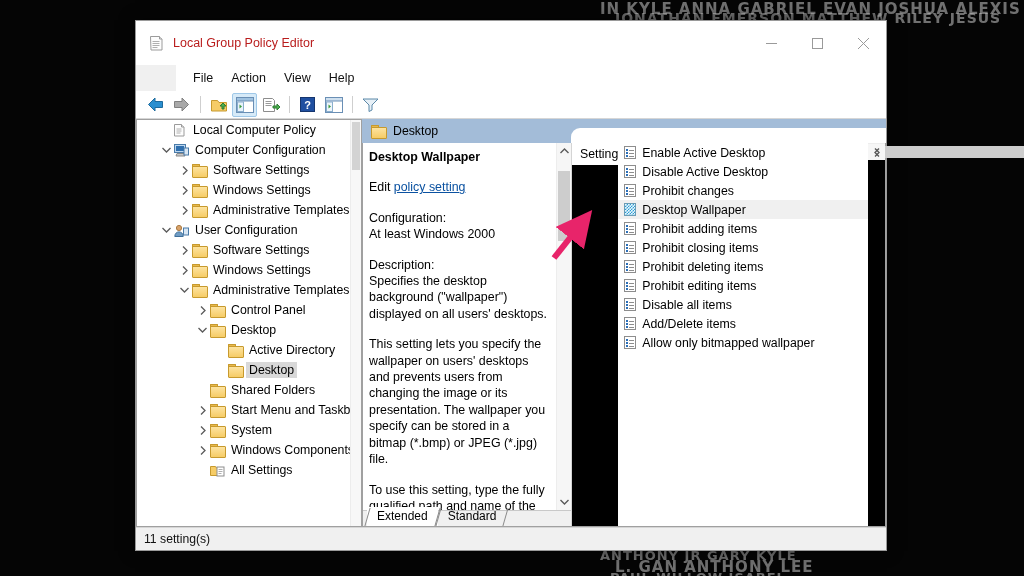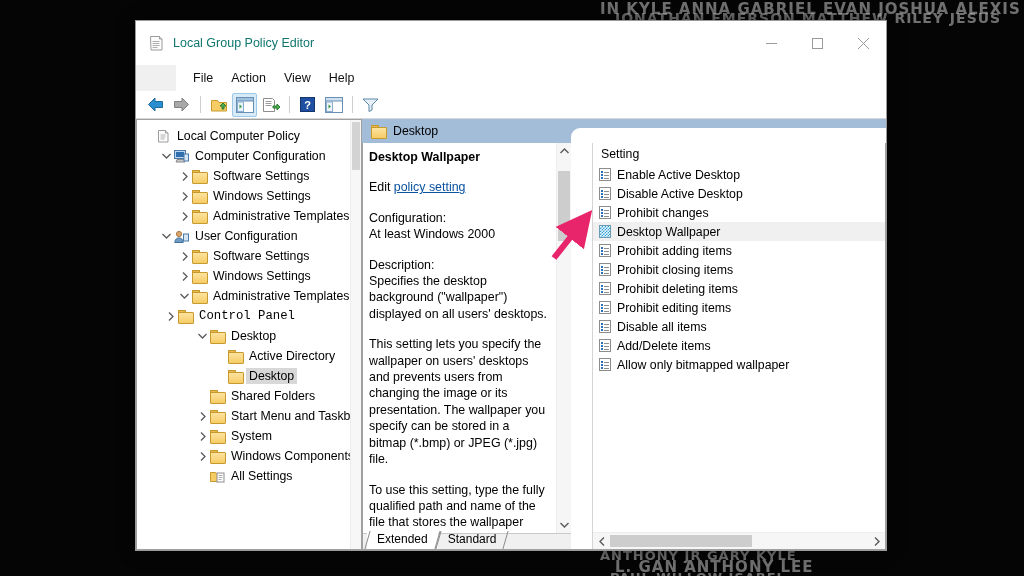--- a/index.html
+++ b/index.html
@@ -50,21 +50,21 @@
     flex: 0 0 auto;
     position: relative;
   }
   .title-icon {
     margin-left: 12px; margin-right: 9px;
     width: 16px; height: 17px;
     position: relative;
   }
   .title-text {
     font-size: 12.5px;
-    color: #0f766e;
+    color: #b91c1c;
   }
   .wctrls { margin-left: auto; display: flex; height: 44px; }
   .wbtn {
     width: 46px; height: 44px;
     display: flex; align-items: center; justify-content: center;
     color: #9a9a9a;
   }
   .wbtn svg { display:block; }
 
   
@@ -262,25 +262,24 @@
   }
   .tab::after {
     content:''; position:absolute; right:0; top:1px; bottom:0; width:1px;
     background:#8a8a8a; transform: skewX(-16deg);
   }
   .tab.active { background: #ffffff; font-weight: normal; }
 
   
   #list-col {
     flex: 1 1 auto;
-    display: flex; flex-direction: column;
+    display: flex; flex-direction: row;
     min-width: 0; min-height: 0;
     border-left: 1px solid #d4d4d4;
     background: #000000;
-    margin-left: 21px;
   }
   #list-head {
     height: 22px; flex:0 0 auto;
     display:flex; align-items:center;
     font-size:12.3px; color:#000;
     padding-left: 8px;
     background:#fff;
   }
   #list-rows {
     flex: 1 1 auto; min-height:0; overflow:hidden;
@@ -452,21 +451,21 @@
       <svg width="17" height="15" viewBox="0 0 17 15">
         <path d="M1 2h15l-6 6v5l-3 1.5V8z" fill="#e7f0f7" stroke="#5b88a8"></path>
       </svg>
     </div>
   </div>
 
   <div id="body">
 
     <div id="tree-pane">
       <div id="tree-nodes">
-          <div class="tnode" style="padding-left: 4px; margin-top: 6px;">
+          <div class="tnode" style="padding-left: 20px;">
             <span class="twist"></span>
             <span class="tico">
               <svg width="14" height="14" viewBox="0 0 14 14">
                 <path d="M2.5 1.5h7l2.5 2.5v9h-9.5z" fill="#fdfdfd" stroke="#9b9b9b"></path>
                 <path d="M9.5 1.5v2.5h2.5" fill="#e7e7e7" stroke="#9b9b9b"></path>
                 <g stroke="#b0b0b0">
                   <path d="M4.5 6h5M4.5 8h5M4.5 10h4"></path>
                 </g>
               </svg>
             </span>
@@ -562,21 +561,21 @@
             <span class="twist">
               <svg width="9" height="6" viewBox="0 0 9 6">
                 <path d="M0.5 1L4.5 5 8.5 1" fill="none" stroke="currentColor" stroke-width="1.3"></path>
               </svg>
             </span>
             <span class="tico">
               <span class="folder"></span>
             </span>
             <span class="tlabel">Administrative Templates</span>
           </div>
-          <div class="tnode" style="padding-left: 26px; font-family: Liberation Mono, monospace;">
+          <div class="tnode" style="padding-left: 58px;">
             <span class="twist">
               <svg width="6" height="9" viewBox="0 0 6 9">
                 <path d="M1 0.5L5 4.5 1 8.5" fill="none" stroke="currentColor" stroke-width="1.3"></path>
               </svg>
             </span>
             <span class="tico">
               <span class="folder"></span>
             </span>
             <span class="tlabel">Control Panel</span>
           </div>
@@ -866,20 +865,23 @@
                   <path d="M1 0.5L5 4.5 1 8.5" fill="none" stroke="currentColor" stroke-width="1.4"></path>
                 </svg>
             </div>
           </div>
         </div>
 
       </div>
     </div>
   </div>
 
+  <div id="statusbar">
+    <span>11 setting(s)</span>
+  </div>
 </div>
 
 <svg id="annot-arrow" viewBox="0 0 60 70">
   <defs>
     <marker id="ah" markerWidth="6" markerHeight="6" refX="3" refY="3" orient="auto">
       <path d="M0,0 L6,3 L0,6 z" fill="#e8246a"></path>
     </marker>
   </defs>
   <path d="M6 62 L33 28" stroke="#e8246a" stroke-width="6" marker-end="url(#ah)" fill="none"></path>
 </svg>

